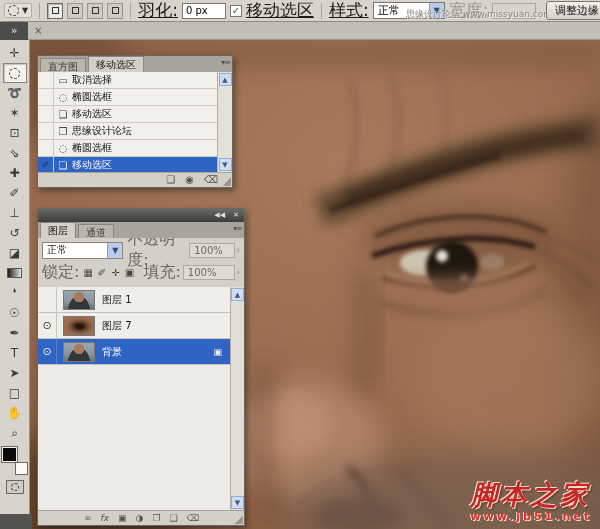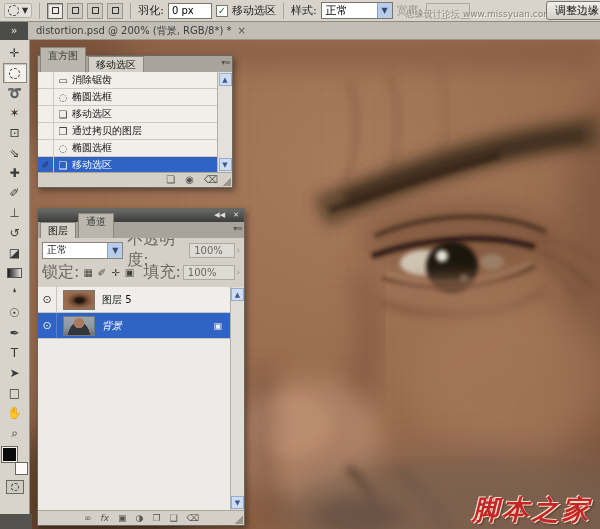--- a/index.html
+++ b/index.html
@@ -8,21 +8,21 @@
 
   
   .options-bar { position:absolute; left:0; top:0; width:600px; height:22px; background:#d8d4cc; border-bottom:1px solid #8f8b83; display:flex; align-items:center; gap:4px; padding:0 4px; z-index:40; }
   .tool-preset { display:flex; align-items:center; gap:3px; padding:1px 3px; border:1px solid #b4b0a8; background:#e4e1da; border-radius:2px; }
   .dashed-circle { width:11px; height:11px; border:1px dashed #444; border-radius:50%; display:inline-block; }
   .drop-arrow { font-size:8px; color:#333; }
   .vsep { width:1px; height:16px; background:#a8a49c; margin:0 3px; }
   .mode-btn { width:16px; height:16px; border:1px solid #9a968e; background:#d0ccc4; display:flex; align-items:center; justify-content:center; }
   .mode-btn.pressed { background:#eceae4; border-color:#6a6660; box-shadow:inset 1px 1px 1px rgba(0,0,0,.25); }
   .mode-glyph { width:7px; height:7px; border:1px solid #333; display:inline-block; }
-  .opt-label { color:#1c1c1c; white-space:nowrap; font-size:11px; }
+  .opt-label { color:#1c1c1c; white-space:nowrap; font-size:17px;text-decoration:underline; }
   .opt-label.disabled { color:#9a968e; }
   .text-input { width:44px; height:16px; border:1px solid #7a766e; background:#fff; font-size:10px; padding:1px 3px; font-family:inherit; }
   .text-input.disabled { background:#d8d4cc; border-color:#aeaaa2; }
   .checkbox { width:12px; height:12px; border:1px solid #7a766e; background:#fff; display:inline-flex; align-items:center; justify-content:center; font-size:10px; color:#2a6e2a; }
   .style-select { width:72px; height:17px; border:1px solid #7a766e; background:#fff; display:flex; align-items:center; justify-content:space-between; padding-left:4px; }
   .select-arrow { width:15px; height:15px; background:#b9cdea; border-left:1px solid #8aa2c8; color:#334a77; font-size:8px; display:flex; align-items:center; justify-content:center; }
   .watermark-top { position:absolute; right:48px; top:8px; color:#8a867e; font-size:9px; white-space:nowrap; text-shadow:1px 1px 0 #efece6; }
   .refine-btn { position:absolute; right:-8px; top:1px; height:19px; padding:0 8px; border:1px solid #7a766e; border-radius:3px; background:linear-gradient(#f2f0ea,#d4d0c8); font-size:11px; color:#111; display:flex; align-items:center; }
 
   
@@ -45,21 +45,21 @@
   .quickmask .circ { width:8px; height:8px; border:1px dashed #444; border-radius:50%; }
   .toolbox-bottom { position:absolute; left:0; bottom:0; width:32px; height:15px; background:#55534f; z-index:42; }
 
   
   .canvas { position:absolute; left:30px; top:40px; width:570px; height:489px; z-index:1; }
   .canvas svg { display:block; }
 
   
   .panel { position:absolute; background:#d4d0c8; border:1px solid #6a6660; box-shadow:2px 3px 6px rgba(0,0,0,.4); z-index:50; }
   .ptabs { display:flex; align-items:flex-end; height:16px; background:#a8a49c; padding-left:2px; position:relative; }
-  .ptab { padding:1px 7px; font-size:10px; border:1px solid #8a867e; border-bottom:none; background:#bab6ae; color:#3a3a38; margin-right:2px; height:25px; }
+  .ptab { padding:1px 7px; font-size:10px; border:1px solid #8a867e; border-bottom:none; background:#bab6ae; color:#3a3a38; margin-right:2px; height:14px; }
   .ptab.active { background:#d4d0c8; color:#111; height:16px; }
   .pmenu { position:absolute; right:2px; top:2px; font-size:8px; color:#55534f; letter-spacing:-1px; }
 
   
   .history-panel { left:37px; top:55px; width:196px; height:133px; }
   .hlist { position:absolute; left:0; top:16px; right:15px; bottom:15px; background:#eeece6; overflow:hidden; }
   .hrow { display:flex; align-items:center; height:17px; border-bottom:1px solid #ccc9c2; background:#f1efe9; }
   .hrow .gutter { width:16px; align-self:stretch; border-right:1px solid #ccc9c2; display:flex; align-items:center; justify-content:center; font-size:9px; color:#2a2a60; }
   .hrow .hicon { width:18px; text-align:center; font-size:10px; color:#444; }
   .hrow .hlabel { font-size:10px; color:#111; white-space:nowrap; }
@@ -83,21 +83,21 @@
   .stat-val { width:52px; height:15px; border:1px solid #aeaaa2; background:#dedbd4; font-size:10px; color:#6a6660; display:flex; align-items:center; padding-left:4px; }
   .mini-arrow { font-size:8px; color:#8a867e; }
   .lock-row { height:20px; }
   .lock-icons { display:flex; gap:5px; align-items:center; font-size:10px; color:#44423e; }
   .llist { position:absolute; left:0; top:78px; right:14px; bottom:15px; background:#ecebe7; overflow:hidden; }
   .lrow { display:flex; align-items:center; height:26px; border-bottom:1px solid #c6c4be; background:#efeeea; position:relative; }
   .lrow .eye-gutter { width:19px; align-self:stretch; border-right:1px solid #c6c4be; display:flex; align-items:center; justify-content:center; font-size:11px; color:#333; }
   .lrow .thumb { width:32px; height:20px; border:1px solid #777; margin:0 7px 0 6px; }
   .lrow .lname { font-size:10px; color:#111; }
   .lrow.sel { background:#2f63c4; }
-  .lrow.sel .lname { color:#fff; font-style:italic; }
+  .lrow.sel .lname { color:#fff; }
   .lrow.sel .eye-gutter { color:#eee; border-right-color:#5580ce; }
   .lrow .lock-badge { position:absolute; right:8px; font-size:9px; color:#f0f0f0; }
   .thumb.t-portrait { background:linear-gradient(180deg,#9aa6b2 0%,#8e949c 55%,#565b63 100%); background-image:radial-gradient(circle at 50% 34%,#a87a5e 0 26%,rgba(0,0,0,0) 28%),radial-gradient(ellipse at 50% 115%,#32363d 0 52%,rgba(0,0,0,0) 54%),linear-gradient(180deg,#9aa6b2 0%,#8e949c 60%,#6a707a 100%); }
   .thumb.t-eye { background:radial-gradient(ellipse at 52% 52%,#241710 0 16%,#6b4630 34%,#96684c 58%,#a2765a 100%); }
   .lscroll { position:absolute; right:0; top:78px; bottom:15px; width:14px; background:#e0ddd6; border-left:1px solid #b4b0a8; display:flex; flex-direction:column; justify-content:space-between; align-items:center; }
   .lfoot { position:absolute; left:0; bottom:0; right:0; height:15px; background:#d4d0c8; border-top:1px solid #a8a49c; display:flex; align-items:center; gap:9px; padding-left:46px; }
   .lfoot .ficon { font-size:9px; color:#55534f; font-style:italic; line-height:1; }
 
   
   .site-mark { position:absolute; right:8px; bottom:6px; z-index:30; text-align:left; }
@@ -224,21 +224,20 @@
     <span class="select-arrow">▼</span>
   </div>
   <span class="opt-label disabled">宽度:</span>
   <input class="text-input disabled" value="" style="">
   <span class="watermark-top">思缘设计论坛 www.missyuan.com</span>
   <div class="refine-btn">调整边缘</div>
 </div>
 
 <div class="tab-bar">
   <div class="expand-box">»</div>
-  <span class="doc-title">distortion.psd @ 200% (背景, RGB/8*) *</span>
   <span class="tab-close">×</span>
 </div>
 
 <div class="toolbox">
   <div id="toolbox-tools">
       <div class="tool">
         <span class="tglyph">✛</span>
       </div>
       <div class="tool sel">
         <span class="dashed-circle"></span>
@@ -311,36 +310,36 @@
 <div class="panel history-panel">
   <div class="ptabs">
     <div class="ptab">直方图</div>
     <div class="ptab active">移动选区</div>
     <span class="pmenu">▾≡</span>
   </div>
   <div class="hlist" id="history-list">
       <div class="hrow">
         <span class="gutter"></span>
         <span class="hicon">▭</span>
-        <span class="hlabel">消除锯齿</span>
+        <span class="hlabel">取消选择</span>
       </div>
       <div class="hrow">
         <span class="gutter"></span>
         <span class="hicon">◌</span>
         <span class="hlabel">椭圆选框</span>
       </div>
       <div class="hrow">
         <span class="gutter"></span>
         <span class="hicon">❏</span>
         <span class="hlabel">移动选区</span>
       </div>
       <div class="hrow">
         <span class="gutter"></span>
         <span class="hicon">❐</span>
-        <span class="hlabel">通过拷贝的图层</span>
+        <span class="hlabel">思缘设计论坛</span>
       </div>
       <div class="hrow">
         <span class="gutter"></span>
         <span class="hicon">◌</span>
         <span class="hlabel">椭圆选框</span>
       </div>
       <div class="hrow sel">
         <span class="gutter">✐</span>
         <span class="hicon">❏</span>
         <span class="hlabel">移动选区</span>
@@ -388,23 +387,28 @@
       <span>▣</span>
     </div>
     <div class="stat-box">
       <span class="stat-label">填充:</span>
       <span class="stat-val">100%</span>
       <span class="mini-arrow">›</span>
     </div>
   </div>
   <div class="llist" id="layers-list">
       <div class="lrow">
+        <span class="eye-gutter"></span>
+        <div class="thumb t-portrait"></div>
+        <span class="lname">图层 1</span>
+      </div>
+      <div class="lrow">
         <span class="eye-gutter">⊙</span>
         <div class="thumb t-eye"></div>
-        <span class="lname">图层 5</span>
+        <span class="lname">图层 7</span>
       </div>
       <div class="lrow sel">
         <span class="eye-gutter">⊙</span>
         <div class="thumb t-portrait"></div>
         <span class="lname">背景</span>
         <span class="lock-badge">▣</span>
       </div>
     </div>
   <div class="lscroll">
     <div class="sbtn">▲</div>
@@ -417,13 +421,14 @@
     <span class="ficon">◑</span>
     <span class="ficon">❐</span>
     <span class="ficon">❑</span>
     <span class="ficon">⌫</span>
   </div>
   <div class="grip"></div>
 </div>
 
 <div class="site-mark">
   <div class="site-title">脚本之家</div>
+  <div class="site-url">www.jb51.net</div>
 </div>
 
 </body></html>

